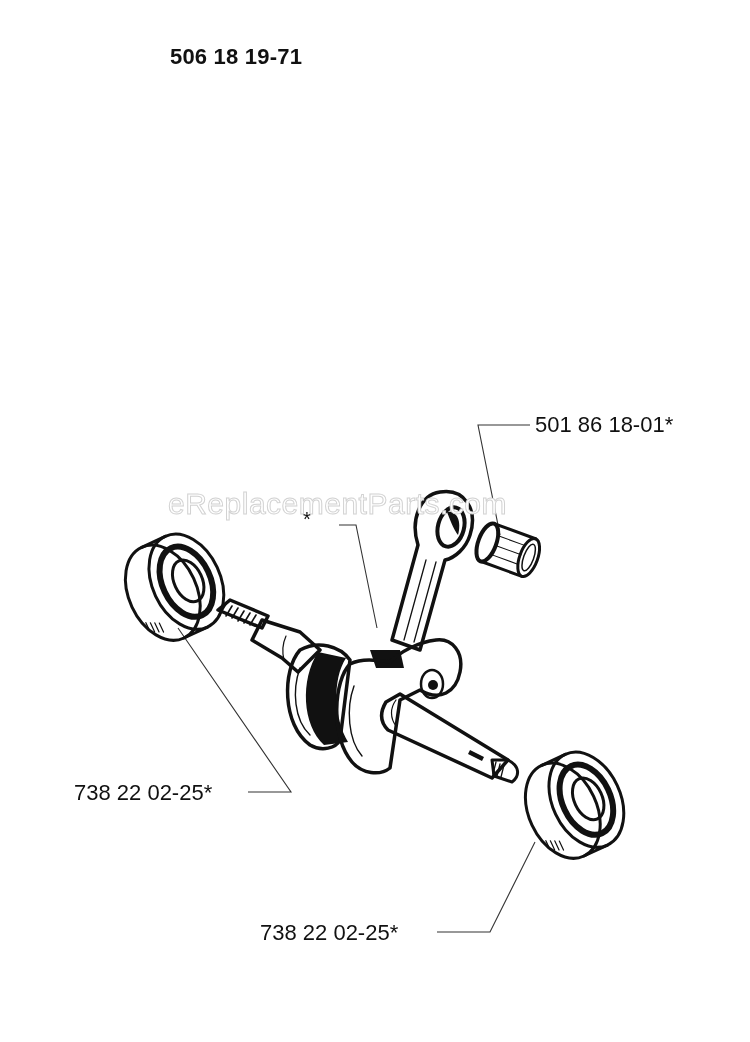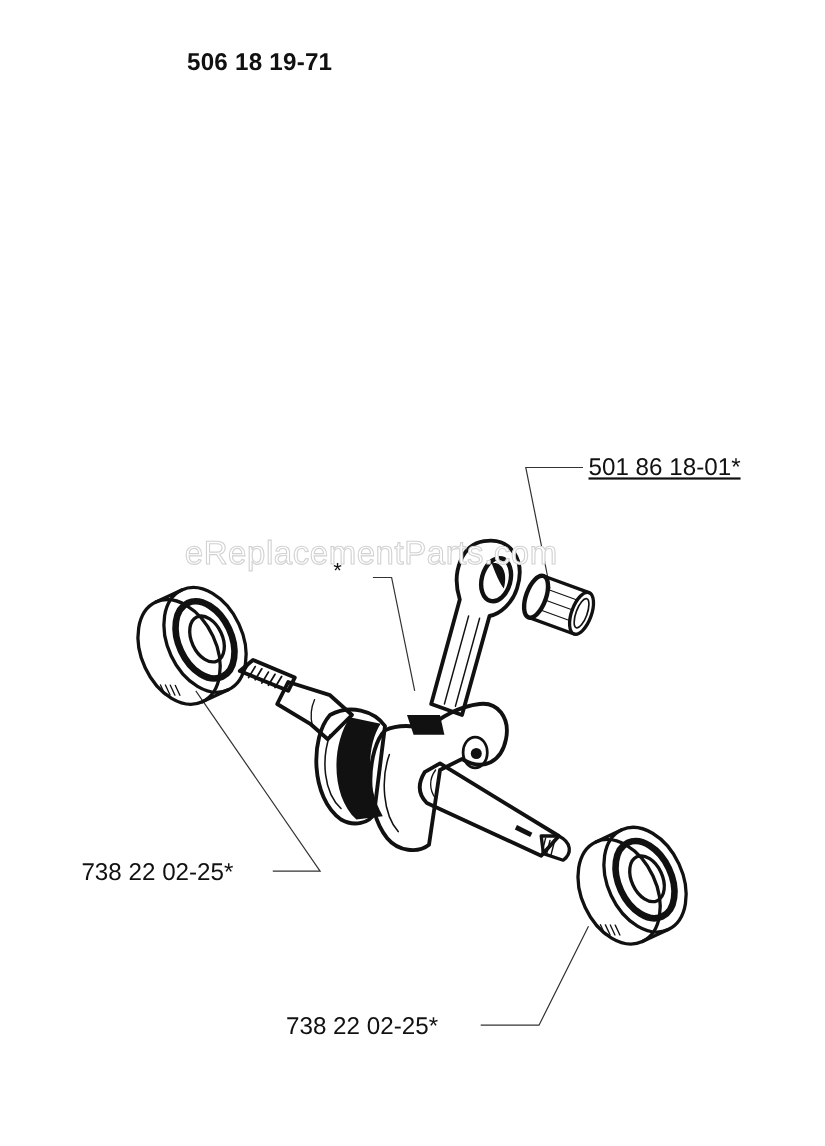--- a/index.html
+++ b/index.html
@@ -86,15 +86,15 @@
     <path class="ink" stroke-width="1.2" d="M 396 700 C 390 708 390 718 396 726"></path>
     <path d="M 470 750 L 484 757 L 482 761 L 468 754 Z" fill="#111"></path>
     <path class="ink" stroke-width="3" fill="#fff" d="M 492 760 L 508 760 C 520 766 520 776 512 782 L 494 776 Z"></path>
     <path class="ink" stroke-width="1.3" d="M 496 762 l -3 12 M 500 764 l -3 12 M 504 765 l -3 12"></path>
   </g>
 </svg>
 
 <div class="watermark">eReplacementParts.com</div>
 
 <div class="label" style="left:303px; top:508px; font-size:20px;">*</div>
-<div class="label" style="left:535px; top:412px;text-decoration:underline;">501 86 18-01*</div>
+<div class="label" style="left:535px; top:412px;">501 86 18-01*</div>
 <div class="label" style="left:74px; top:780px;">738 22 02-25*</div>
 <div class="label" style="left:260px; top:920px;">738 22 02-25*</div>
 
 </body></html>

